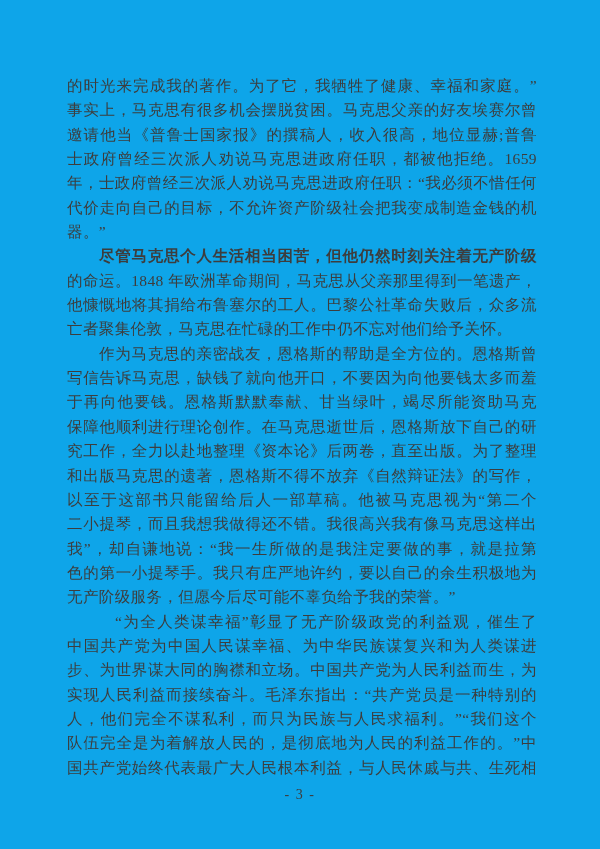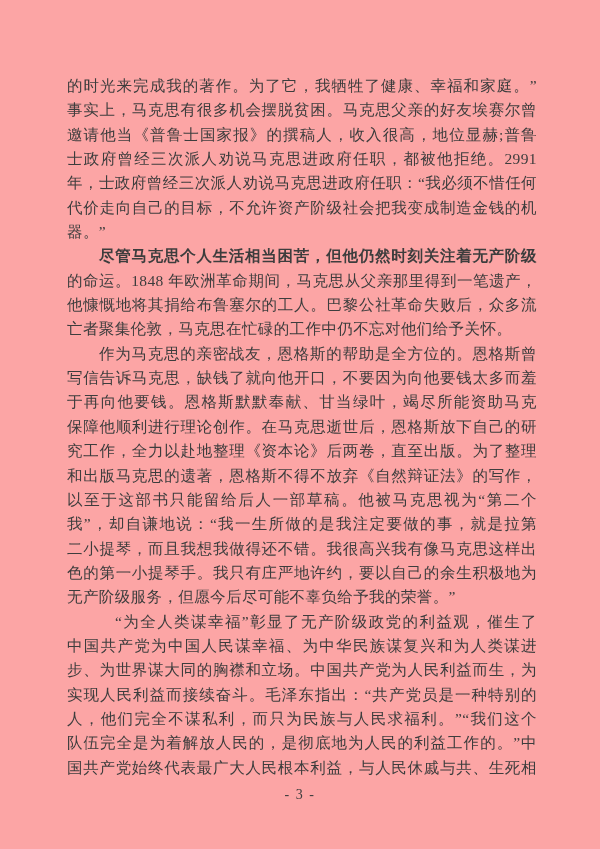--- a/index.html
+++ b/index.html
@@ -4,21 +4,21 @@
 <style>
   html, body {
     margin: 0;
     padding: 0;
     background: #ffffff;
   }
   .page {
     position: relative;
     width: 600px;
     height: 849px;
-    background: #fca5a5;
+    background: #0ea5e9;
     font-family: "Liberation Serif", "DejaVu Serif", serif;
     color: #3d3d3d;
     overflow: hidden;
   }
   .text-block {
     position: absolute;
     left: 67px;
     top: 74px;
     width: 470px;
   }
@@ -47,37 +47,37 @@
   }
 </style>
 </head>
 <body>
 
 <div class="page">
   <div class="text-block">
       <div class="line fill">的时光来完成我的著作。为了它，我牺牲了健康、幸福和家庭。”</div>
       <div class="line fill">事实上，马克思有很多机会摆脱贫困。马克思父亲的好友埃赛尔曾</div>
       <div class="line fill">邀请他当《普鲁士国家报》的撰稿人，收入很高，地位显赫;普鲁</div>
-      <div class="line fill">士政府曾经三次派人劝说马克思进政府任职，都被他拒绝。2991</div>
+      <div class="line fill">士政府曾经三次派人劝说马克思进政府任职，都被他拒绝。1659</div>
       <div class="line fill">年，士政府曾经三次派人劝说马克思进政府任职：“我必须不惜任何</div>
       <div class="line fill">代价走向自己的目标，不允许资产阶级社会把我变成制造金钱的机</div>
       <div class="line">器。”</div>
       <div class="line fill" style="text-indent: 32px; font-weight: bold;">尽管马克思个人生活相当困苦，但他仍然时刻关注着无产阶级</div>
       <div class="line fill">的命运。1848 年欧洲革命期间，马克思从父亲那里得到一笔遗产，</div>
       <div class="line fill">他慷慨地将其捐给布鲁塞尔的工人。巴黎公社革命失败后，众多流</div>
       <div class="line">亡者聚集伦敦，马克思在忙碌的工作中仍不忘对他们给予关怀。</div>
       <div class="line fill" style="text-indent: 32px;">作为马克思的亲密战友，恩格斯的帮助是全方位的。恩格斯曾</div>
       <div class="line fill">写信告诉马克思，缺钱了就向他开口，不要因为向他要钱太多而羞</div>
       <div class="line fill">于再向他要钱。恩格斯默默奉献、甘当绿叶，竭尽所能资助马克思，</div>
       <div class="line fill">保障他顺利进行理论创作。在马克思逝世后，恩格斯放下自己的研</div>
       <div class="line fill">究工作，全力以赴地整理《资本论》后两卷，直至出版。为了整理</div>
       <div class="line fill">和出版马克思的遗著，恩格斯不得不放弃《自然辩证法》的写作，</div>
       <div class="line fill">以至于这部书只能留给后人一部草稿。他被马克思视为“第二个</div>
+      <div class="line fill">二小提琴，而且我想我做得还不错。我很高兴我有像马克思这样出</div>
       <div class="line fill">我”，却自谦地说：“我一生所做的是我注定要做的事，就是拉第</div>
-      <div class="line fill">二小提琴，而且我想我做得还不错。我很高兴我有像马克思这样出</div>
       <div class="line fill">色的第一小提琴手。我只有庄严地许约，要以自己的余生积极地为</div>
       <div class="line">无产阶级服务，但愿今后尽可能不辜负给予我的荣誉。”</div>
       <div class="line fill" style="text-indent: 48px;">“为全人类谋幸福”彰显了无产阶级政党的利益观，催生了</div>
       <div class="line fill">中国共产党为中国人民谋幸福、为中华民族谋复兴和为人类谋进</div>
       <div class="line fill">步、为世界谋大同的胸襟和立场。中国共产党为人民利益而生，为</div>
       <div class="line fill">实现人民利益而接续奋斗。毛泽东指出：“共产党员是一种特别的</div>
       <div class="line fill">人，他们完全不谋私利，而只为民族与人民求福利。”“我们这个</div>
       <div class="line fill">队伍完全是为着解放人民的，是彻底地为人民的利益工作的。”中</div>
       <div class="line fill">国共产党始终代表最广大人民根本利益，与人民休戚与共、生死相</div>
     </div>

